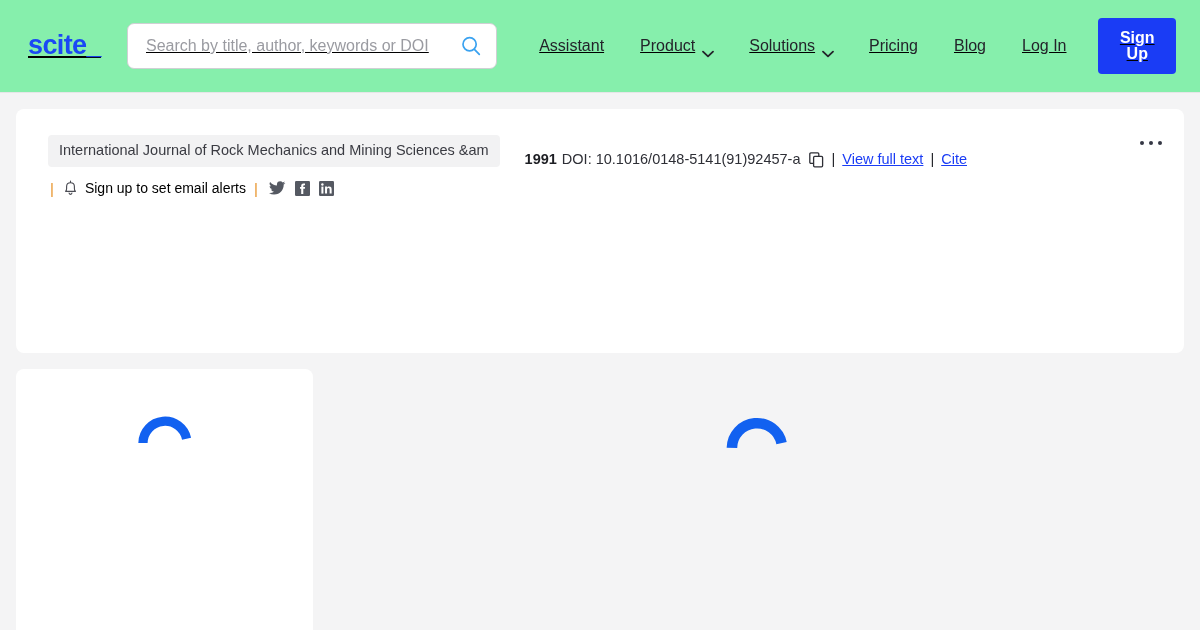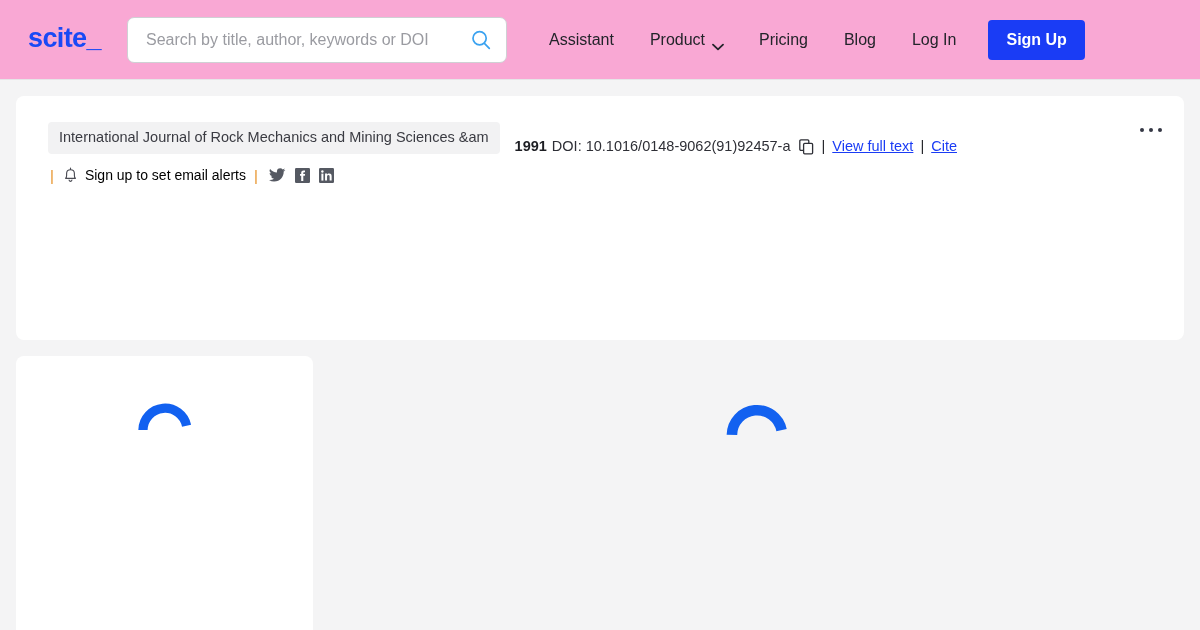--- a/index.html
+++ b/index.html
@@ -11,26 +11,27 @@
     width: 1200px;
     height: 630px;
     overflow: hidden;
     background: #f4f4f5;
     font-family: "Liberation Sans", sans-serif;
     -webkit-font-smoothing: antialiased;
   }
 
   
   .topbar {
-    height: 80px;
-    background: #f9a8d4;
+    height: 93px;
+    background: #86efac;
     border-bottom: 1px solid #e6e6e8;
     display: flex;
     align-items: center;
     padding: 0 24px 0 28px;
+    text-decoration: underline;
   }
   .logo {
     font-size: 27px;
     font-weight: bold;
     color: #1a49f5;
     letter-spacing: -0.6px;
     margin-right: 26px;
     user-select: none;
     line-height: 1;
     position: relative;
@@ -123,21 +124,21 @@
     padding: 8px 11px 9px 11px;
     font-size: 14.5px;
     color: #3a3b42;
     white-space: nowrap;
     max-width: 480px;
     overflow: hidden;
     text-overflow: ellipsis;
   }
   .year {
     font-weight: bold;
-    margin-left: 15px;
+    margin-left: 25px;
     color: #1d1e23;
   }
   .doi {
     margin-left: 5px;
     color: #2e2f36;
   }
   .copy-icon {
     margin-left: 9px;
     display: inline-flex;
     align-items: center;
@@ -269,20 +270,28 @@
 
     <div class="nav-item">
       <span>Product</span>
       <span class="chev">
         <svg width="12" height="8" viewBox="0 0 12 8" fill="none">
           <path d="M1 1.6 L6 6.4 L11 1.6" stroke="#23242a" stroke-width="1.8" stroke-linecap="round" stroke-linejoin="round"></path>
         </svg>
       </span>
     </div>
 
+    <div class="nav-item">
+      <span>Solutions</span>
+      <span class="chev">
+        <svg width="12" height="8" viewBox="0 0 12 8" fill="none">
+          <path d="M1 1.6 L6 6.4 L11 1.6" stroke="#23242a" stroke-width="1.8" stroke-linecap="round" stroke-linejoin="round"></path>
+        </svg>
+      </span>
+    </div>
 
     <div class="nav-item">
       <span>Pricing</span>
     </div>
 
     <div class="nav-item">
       <span>Blog</span>
     </div>
 
     <div class="nav-item">
@@ -299,21 +308,21 @@
 
     <div class="kebab">
       <i></i>
       <i></i>
       <i></i>
     </div>
 
     <div class="meta-row">
       <span class="journal-badge">International Journal of Rock Mechanics and Mining Sciences &amp;am</span>
       <span class="year">1991</span>
-      <span class="doi">DOI: 10.1016/0148-9062(91)92457-a</span>
+      <span class="doi">DOI: 10.1016/0148-5141(91)92457-a</span>
       <span class="copy-icon">
         <svg width="15" height="16" viewBox="0 0 15 16" fill="none">
           <rect x="0.8" y="0.8" width="9" height="10.5" rx="1.1" stroke="#2e2f36" stroke-width="1.3"></rect>
           <rect x="4.6" y="4.3" width="9" height="10.5" rx="1.1" fill="#ffffff" stroke="#2e2f36" stroke-width="1.3"></rect>
         </svg>
       </span>
       <span class="sep">|</span>
       <span class="link">View full text</span>
       <span class="sep">|</span>
       <span class="link">Cite</span>

